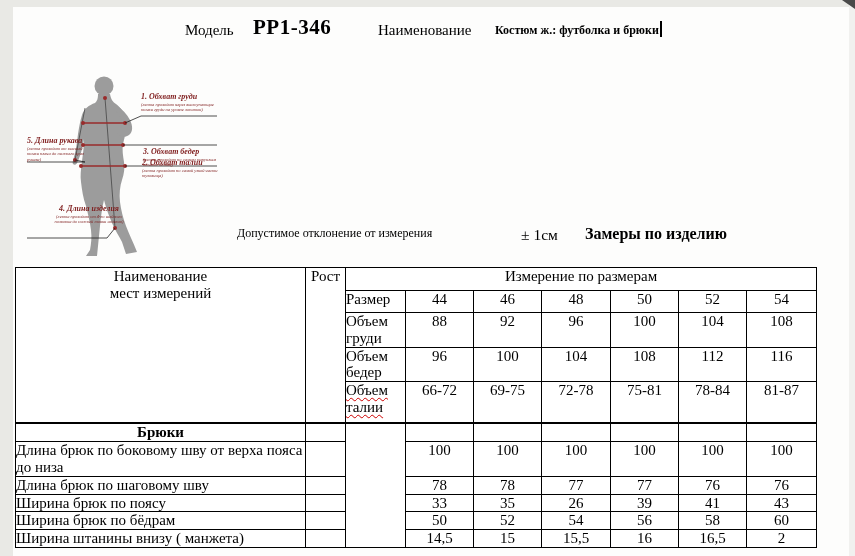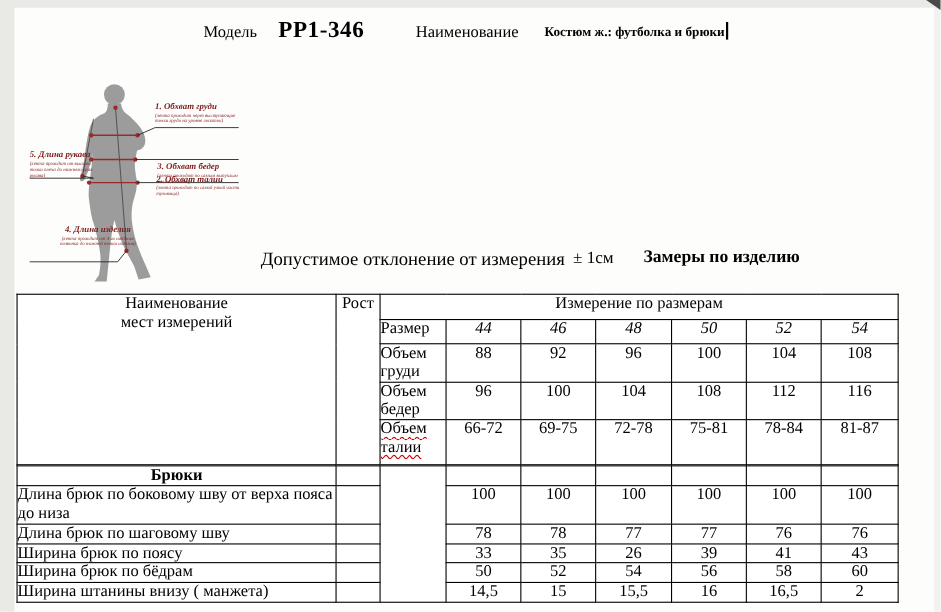--- a/index.html
+++ b/index.html
@@ -22,30 +22,30 @@
   .h-name{font-size:12px;font-weight:bold;}
   .cursor{display:inline-block;width:2px;height:16px;background:#000;vertical-align:-3px;margin-left:1px;}
 
   
   .figure{position:absolute;left:25px;top:66px;width:215px;height:200px;}
   .fig-label{position:absolute;color:#7f1d1d;line-height:1.1;font-style:italic;}
   .fig-title{font-size:8px;font-weight:bold;white-space:nowrap;}
   .fig-sub{font-size:4.5px;line-height:5.5px;}
 
   
-  .tol-text{font-size:17px;}
+  .tol-text{font-size:12px;}
   .tol-val{font-size:15.5px;}
   .tol-bold{font-size:16px;font-weight:bold;}
 
   
   table.spec{border-collapse:collapse;table-layout:fixed;position:absolute;left:15px;background:#fff;}
   table.spec td{border:1px solid #000;font-size:15px;line-height:1.12;overflow:hidden;
     padding:0;vertical-align:top;}
   td.c{text-align:center;}
-  td.m{vertical-align:middle;font-style:italic;}
+  td.m{vertical-align:middle;}
   td.lab{text-align:left;padding-left:5px;padding-top:1px;}
   td.vtop{padding-top:2px;}
   .pre{white-space:pre-line;}
   .wavy{text-decoration:underline;text-decoration-style:wavy;text-decoration-color:#cc0000;
     text-decoration-thickness:1px;text-underline-offset:2px;}
   .sec-title{font-weight:bold;font-size:16px;}
 </style>
 </head>
 <body>
 

